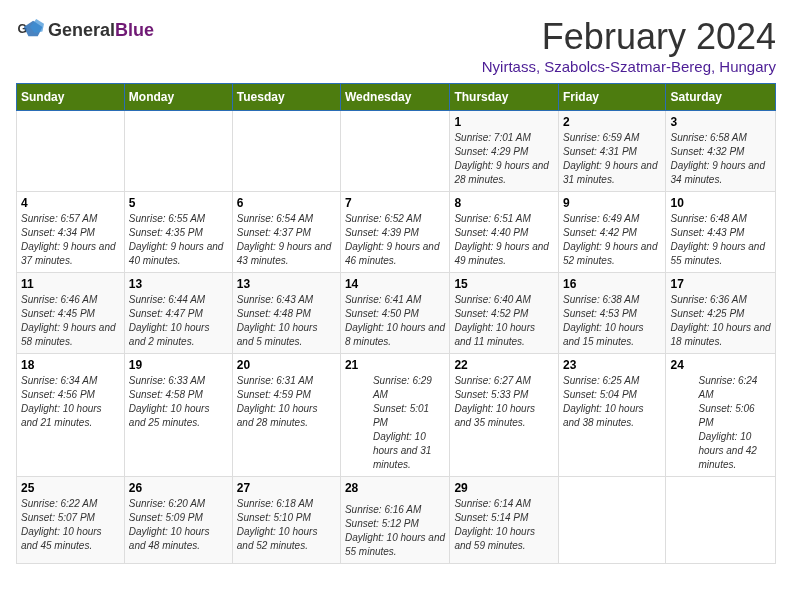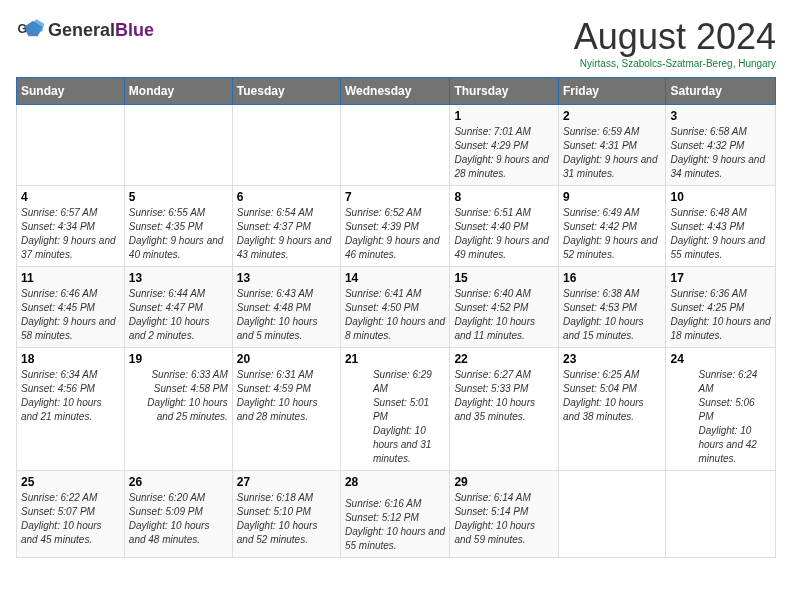--- a/index.html
+++ b/index.html
@@ -37,30 +37,30 @@
     }
     .title-area {
       text-align: right;
     }
     .month-title {
       font-size: 36px;
       color: #333;
       font-weight: normal;
     }
     .location-title {
-      font-size: 10px;
-      color: #15803d;
+      font-size: 15px;
+      color: #4c1d95;
     }
     table {
       width: 100%;
       border-collapse: collapse;
       font-size: 11px;
     }
     thead tr {
-      background-color: #737373;
+      background-color: #4d7c0f;
       color: #fff;
     }
     thead th {
       padding: 6px 4px;
       text-align: left;
       font-size: 12px;
       border: 1px solid #2a6db5;
     }
     tbody tr {
       border-bottom: 1px solid #ccc;
@@ -102,21 +102,21 @@
     <svg class="logo-icon" viewBox="0 0 36 36">
       <text x="2" y="22" font-size="16" font-weight="bold" fill="#333">G</text>
       <polygon points="22,6 34,14 28,26 16,26 10,14" fill="#2a6db5" opacity="0.85"></polygon>
       <polygon points="26,4 36,10 34,20 24,22 18,14" fill="#3a8fd5" opacity="0.7"></polygon>
     </svg>
     <div>
       <span class="logo-text-general">General</span><span class="logo-text-blue">Blue</span>
     </div>
   </div>
   <div class="title-area">
-    <div class="month-title">August 2024</div>
+    <div class="month-title">February 2024</div>
     <div class="location-title">Nyirtass, Szabolcs-Szatmar-Bereg, Hungary</div>
   </div>
 </div>
 
 <table>
   <thead>
     <tr>
     <th>Sunday</th>
         <th>Monday</th>
         <th>Tuesday</th>
@@ -241,21 +241,21 @@
       </tr>
       <tr>
         <td>
           <span class="day-number">18</span>
           <div class="day-info" style="white-space: pre-line;">Sunrise: 6:34 AM
 Sunset: 4:56 PM
 Daylight: 10 hours and 21 minutes.</div>
         </td>
         <td>
           <span class="day-number">19</span>
-          <div class="day-info" style="white-space: pre-line; text-align: right;">Sunrise: 6:33 AM
+          <div class="day-info" style="white-space: pre-line;">Sunrise: 6:33 AM
 Sunset: 4:58 PM
 Daylight: 10 hours and 25 minutes.</div>
         </td>
         <td>
           <span class="day-number">20</span>
           <div class="day-info" style="white-space: pre-line;">Sunrise: 6:31 AM
 Sunset: 4:59 PM
 Daylight: 10 hours and 28 minutes.</div>
         </td>
         <td>

